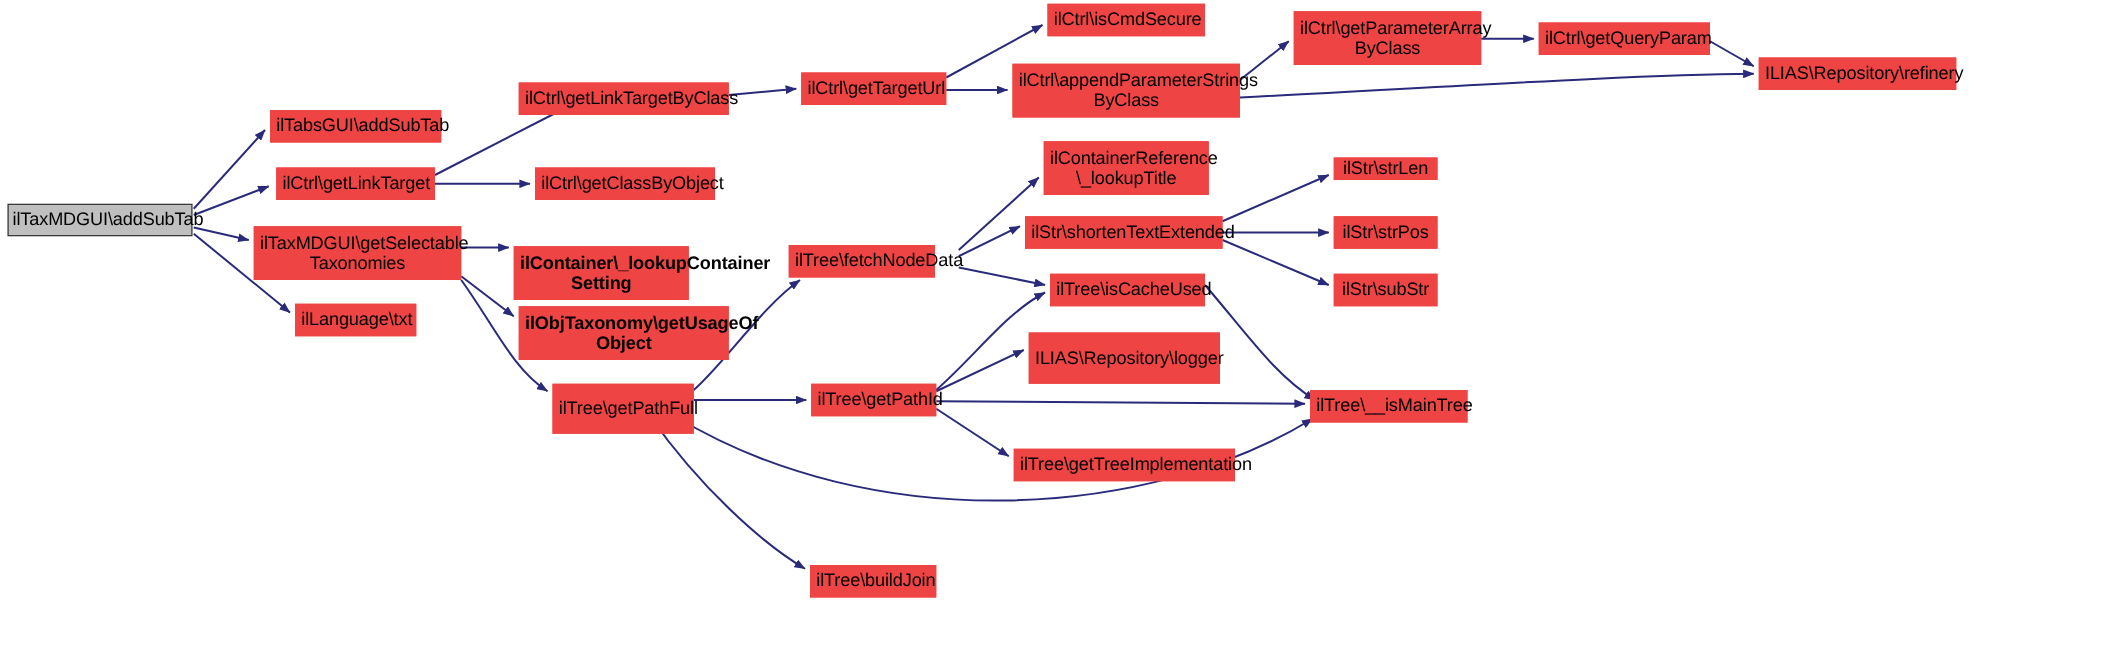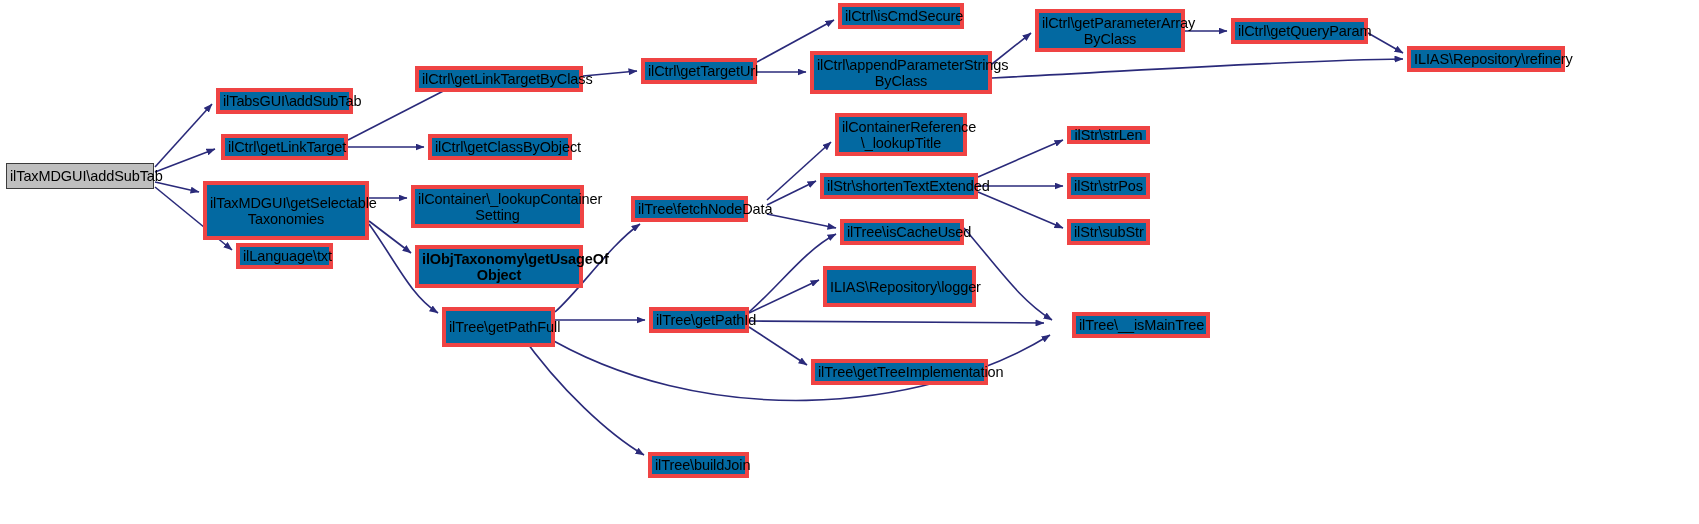--- a/index.html
+++ b/index.html
@@ -18,22 +18,22 @@
   #edge-layer {
     position: absolute;
     left: 0; top: 0;
     width: 1699px;
     height: 524px;
     pointer-events: none;
   }
   .gnode {
     position: absolute;
     box-sizing: border-box;
-    border: 4px solid #ef4444;
-    background: #0369a1;
+    border: 2px solid #ef4444;
+    background: #ef4444;
     color: #000000;
     display: flex;
     align-items: center;
     justify-content: center;
     text-align: center;
     font-size: 14.5px;
     line-height: 16px;
     letter-spacing: -0.1px;
     white-space: pre-line;
     padding: 0 3px;
@@ -91,26 +91,26 @@
         <path d="M 964,228 C 1000,270 1020,300 1052,320" fill="none" stroke="#2a2a7a" stroke-width="1.6" marker-end="url(#arrowhead)"></path>
         <path d="M 1185,31 L 1227,31" fill="none" stroke="#2a2a7a" stroke-width="1.6" marker-end="url(#arrowhead)"></path>
         <path d="M 1368,33 L 1403,53" fill="none" stroke="#2a2a7a" stroke-width="1.6" marker-end="url(#arrowhead)"></path>
       </g>
   </svg>
 
   <div id="node-layer">
       <div class="gnode root" style="left: 6px; top: 163px; width: 148px; height: 26px;"><span class="gnode-label">ilTaxMDGUI\addSubTab</span></div>
       <div class="gnode" style="left: 216px; top: 88px; width: 137px; height: 26px;"><span class="gnode-label">ilTabsGUI\addSubTab</span></div>
       <div class="gnode" style="left: 221px; top: 134px; width: 127px; height: 26px;"><span class="gnode-label">ilCtrl\getLinkTarget</span></div>
-      <div class="gnode" style="left: 203px; top: 181px; width: 166px; height: 59px;"><span class="gnode-label">ilTaxMDGUI\getSelectable
+      <div class="gnode" style="left: 203px; top: 181px; width: 166px; height: 43px;"><span class="gnode-label">ilTaxMDGUI\getSelectable
 Taxonomies</span></div>
       <div class="gnode" style="left: 236px; top: 243px; width: 97px; height: 26px;"><span class="gnode-label">ilLanguage\txt</span></div>
       <div class="gnode" style="left: 415px; top: 66px; width: 168px; height: 26px;"><span class="gnode-label">ilCtrl\getLinkTargetByClass</span></div>
       <div class="gnode" style="left: 428px; top: 134px; width: 144px; height: 26px;"><span class="gnode-label">ilCtrl\getClassByObject</span></div>
-      <div class="gnode" style="left: 411px; top: 185px; width: 173px; height: 43px;"><span class="gnode-label">ilContainer\_lookupContainer
+      <div class="gnode" style="left: 411px; top: 197px; width: 140px; height: 43px; font-weight: bold;"><span class="gnode-label">ilContainer\_lookupContainer
 Setting</span></div>
       <div class="gnode" style="left: 415px; top: 245px; width: 168px; height: 43px; font-weight: bold;"><span class="gnode-label">ilObjTaxonomy\getUsageOf
 Object</span></div>
       <div class="gnode" style="left: 442px; top: 307px; width: 113px; height: 40px;"><span class="gnode-label">ilTree\getPathFull</span></div>
       <div class="gnode" style="left: 641px; top: 58px; width: 116px; height: 26px;"><span class="gnode-label">ilCtrl\getTargetUrl</span></div>
       <div class="gnode" style="left: 631px; top: 196px; width: 117px; height: 26px;"><span class="gnode-label">ilTree\fetchNodeData</span></div>
       <div class="gnode" style="left: 649px; top: 307px; width: 100px; height: 26px;"><span class="gnode-label">ilTree\getPathId</span></div>
       <div class="gnode" style="left: 648px; top: 452px; width: 101px; height: 26px;"><span class="gnode-label">ilTree\buildJoin</span></div>
       <div class="gnode" style="left: 838px; top: 3px; width: 126px; height: 26px;"><span class="gnode-label">ilCtrl\isCmdSecure</span></div>
       <div class="gnode" style="left: 810px; top: 51px; width: 182px; height: 43px;"><span class="gnode-label">ilCtrl\appendParameterStrings
@@ -119,18 +119,18 @@
 \_lookupTitle</span></div>
       <div class="gnode" style="left: 820px; top: 173px; width: 158px; height: 26px;"><span class="gnode-label">ilStr\shortenTextExtended</span></div>
       <div class="gnode" style="left: 840px; top: 219px; width: 124px; height: 26px;"><span class="gnode-label">ilTree\isCacheUsed</span></div>
       <div class="gnode" style="left: 823px; top: 266px; width: 153px; height: 41px;"><span class="gnode-label">ILIAS\Repository\logger</span></div>
       <div class="gnode" style="left: 811px; top: 359px; width: 177px; height: 26px;"><span class="gnode-label">ilTree\getTreeImplementation</span></div>
       <div class="gnode" style="left: 1035px; top: 9px; width: 150px; height: 43px;"><span class="gnode-label">ilCtrl\getParameterArray
 ByClass</span></div>
       <div class="gnode" style="left: 1067px; top: 126px; width: 83px; height: 18px;"><span class="gnode-label">ilStr\strLen</span></div>
       <div class="gnode" style="left: 1067px; top: 173px; width: 83px; height: 26px;"><span class="gnode-label">ilStr\strPos</span></div>
       <div class="gnode" style="left: 1067px; top: 219px; width: 83px; height: 26px;"><span class="gnode-label">ilStr\subStr</span></div>
-      <div class="gnode" style="left: 1048px; top: 312px; width: 138px; height: 26px; margin-left: 24px;"><span class="gnode-label">ilTree\__isMainTree</span></div>
+      <div class="gnode" style="left: 1048px; top: 312px; width: 126px; height: 26px;"><span class="gnode-label">ilTree\__isMainTree</span></div>
       <div class="gnode" style="left: 1231px; top: 18px; width: 137px; height: 26px;"><span class="gnode-label">ilCtrl\getQueryParam</span></div>
       <div class="gnode" style="left: 1407px; top: 46px; width: 158px; height: 26px;"><span class="gnode-label">ILIAS\Repository\refinery</span></div>
     </div>
 
 </div>
 
 </body></html>

